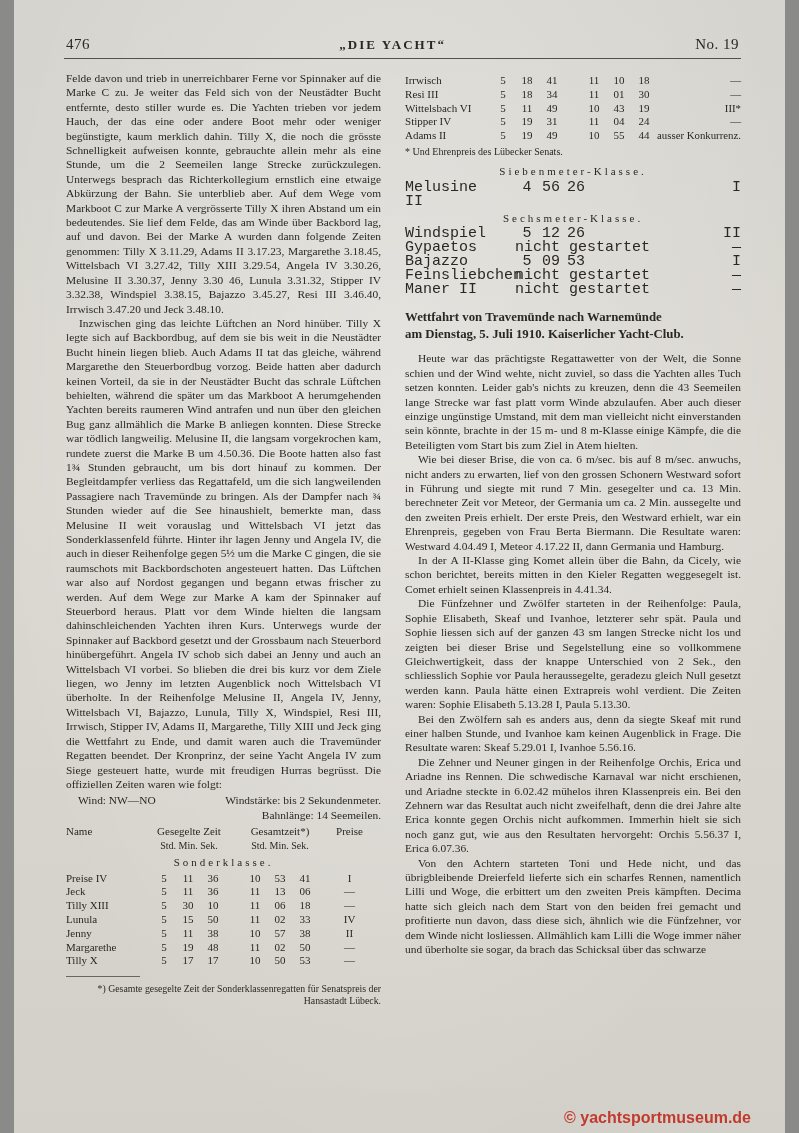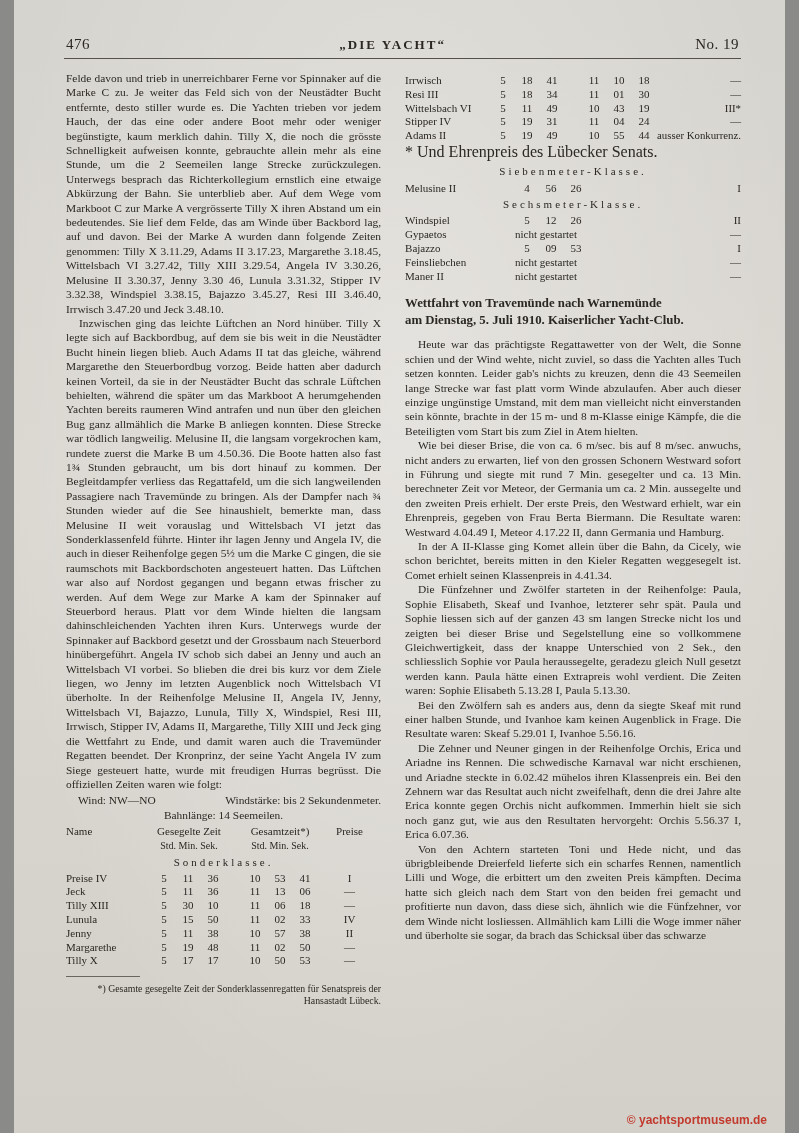--- a/index.html
+++ b/index.html
@@ -18,57 +18,57 @@
   }
   .masthead .pnum, .masthead .issue { font-size: 15px; letter-spacing: 0.5px; }
   .masthead .jtitle { font-size: 13px; font-weight: bold; letter-spacing: 2px; }
   .mast-rule { border-top: 1.2px solid #55504a; margin: 0 44px 0 50px; }
   .columns { display: flex; gap: 24px; padding: 12px 44px 0 52px; }
   .col { width: 340px; font-size: 11.4px; line-height: 14.4px; text-align: justify; }
   .col p { margin: 0; text-indent: 13px; }
   .col p.noindent { text-indent: 0; }
 
   .windline { display: flex; justify-content: space-between; padding-left: 12px; margin-top: 2px; }
-  .centerline { text-align: center; }
+  .centerline { text-align: right; }
 
   .stable { font-size: 11px; line-height: 13.8px; margin-top: 3px; }
   .trow, .throw {
     display: grid;
     grid-template-columns: 86px 24px 24px 26px 16px 26px 24px 26px 1fr;
     align-items: baseline;
   }
   .trow .num { text-align: center; }
   .trow .name { text-align: left; white-space: nowrap; }
   .trow .preis { text-align: center; }
   .trow.rright .preis { text-align: right; white-space: nowrap; font-size: 10.8px; }
   .throw .ghead { text-align: center; }
   .throw .g1 { grid-column: 2 / span 3; }
   .throw .g2 { grid-column: 6 / span 3; }
   .throw .ph { grid-column: 9; text-align: center; }
   .subhead { font-size: 10px; }
   .class-heading { text-align: center; letter-spacing: 3px; font-size: 11px; margin: 3px 0 2px; }
   .fnote { font-size: 9.8px; line-height: 12.2px; text-align: right; margin-top: 6px; }
   .fnote-rule { width: 74px; border-top: 1px solid #6a655e; margin: 8px 0 3px; }
-  .fnote-r { font-size: 16px; text-align: left; margin: 2px 0 6px; }
+  .fnote-r { font-size: 10px; text-align: left; margin: 2px 0 6px; }
 
   .ktrow {
     display: grid;
     grid-template-columns: 96px 14px 24px 24px 26px 1fr 52px;
-    align-items: baseline; font-size: 11px; line-height: 14px;
+    align-items: baseline; font-size: 15px; line-height: 14px; font-family: Liberation Mono, monospace;
   }
   .ktrow .num { text-align: center; }
   .ktrow .note { grid-column: 3 / 7; text-align: left; white-space: nowrap; }
   .ktrow .preis { text-align: right; }
 
   .article-heading { text-align: left; font-weight: bold; font-size: 12.8px; line-height: 16.5px; margin: 12px 0 9px; text-indent: 0; }
   .article-heading div { text-indent: 0; }
 
   .watermark {
-    position: absolute; right: 18px; bottom: 6px;
-    font-family: "Liberation Sans", sans-serif; font-size: 12px; font-weight: bold;
+    position: absolute; right: 34px; bottom: 6px;
+    font-family: "Liberation Sans", sans-serif; font-size: 16px; font-weight: bold;
   }
 </style>
 </head>
 <body>
 
 <div class="page">
 
   <div class="masthead">
     <span class="pnum">476</span>
     <span class="jtitle">„DIE YACHT“</span>

